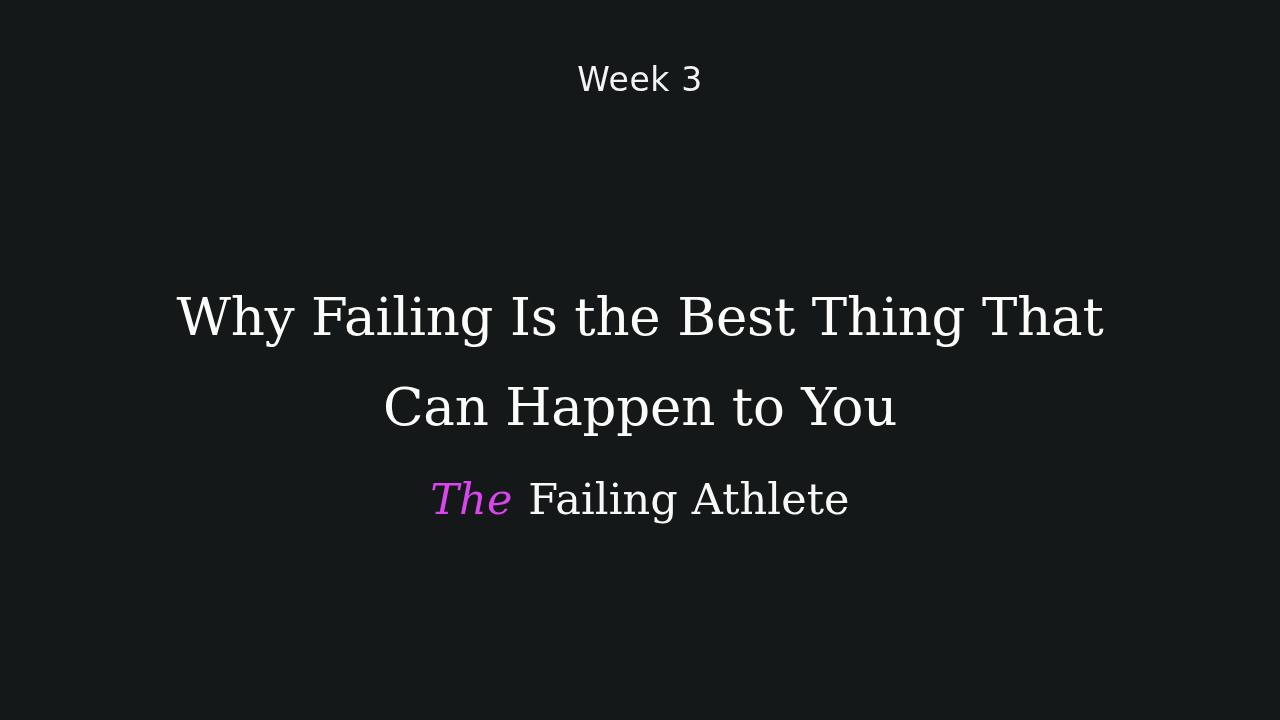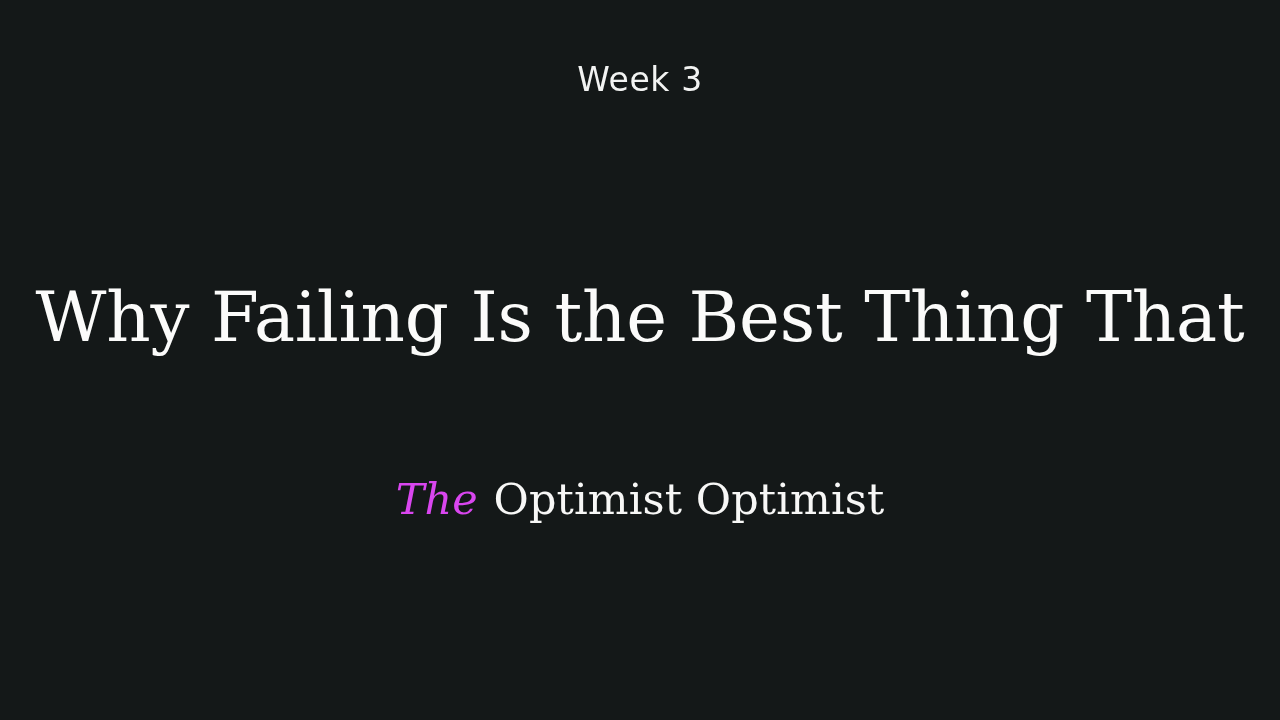--- a/index.html
+++ b/index.html
@@ -52,21 +52,21 @@
     left: 0;
     top: 272px;
     width: 1280px;
     text-align: center;
   }
 
   .headline {
     margin: 0;
     padding: 0;
     font-family: "DejaVu Serif", "Liberation Serif", serif;
-    font-size: 69px;
+    font-size: 53px;
     font-weight: 400;
     line-height: 90px;
     letter-spacing: -0.2px;
     color: #fbfbfa;
     white-space: nowrap;
   }
 
   .headline-line {
     display: block;
   }
@@ -108,22 +108,23 @@
 
 <div class="slide">
 
   <div class="eyebrow-band">
     <span class="eyebrow">Week 3</span>
   </div>
 
   <div class="headline-block">
     <h1 class="headline">
       <span class="headline-line">Why Failing Is the Best Thing That</span>
+      <span class="headline-line">Can Happen to You</span>
     </h1>
   </div>
 
   <div class="subtitle-band">
     <p class="subtitle">
-      <span class="subtitle-accent">The</span><span class="subtitle-rest"> Optimist Optimist</span>
+      <span class="subtitle-accent">The</span><span class="subtitle-rest"> Failing Athlete</span>
     </p>
   </div>
 
 </div>
 
 </body></html>

